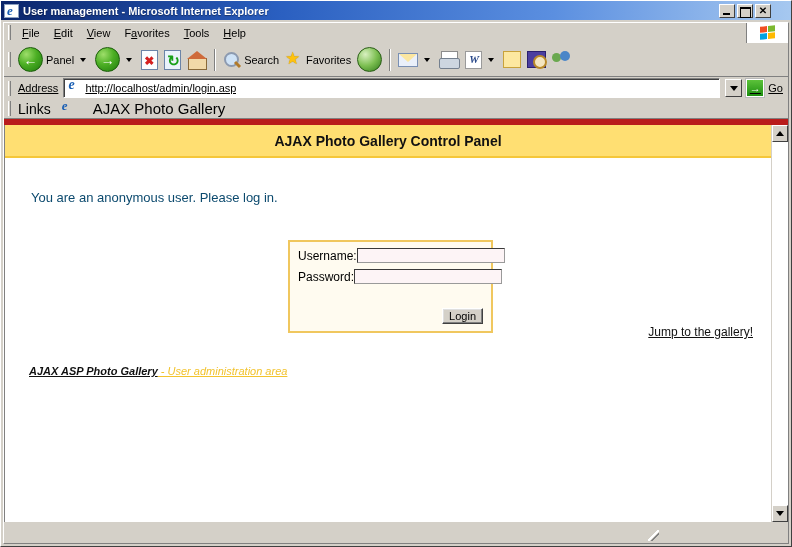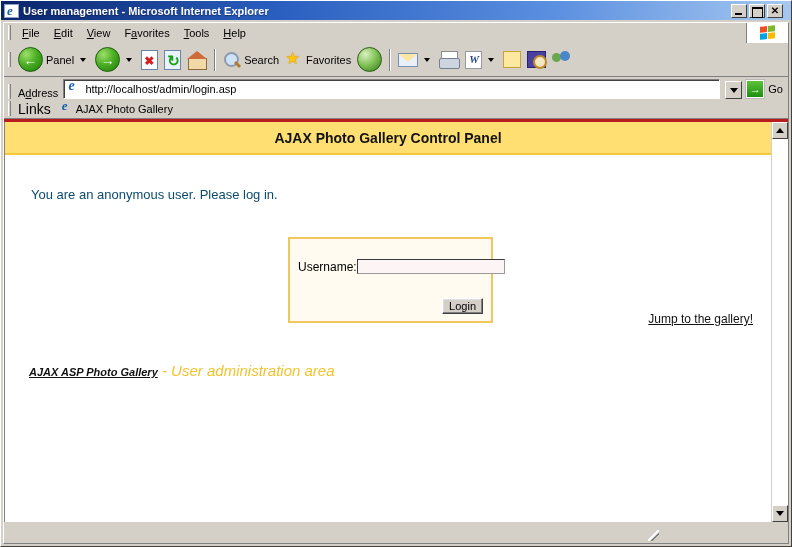--- a/index.html
+++ b/index.html
@@ -30,21 +30,21 @@
     border-right-color: #808080; border-bottom-color: #808080;
     background: #d4d0c8;
     min-height: 0;
   }
 
   
   .titlebar {
     height: 19px; flex: 0 0 19px;
     background: linear-gradient(to right,#0a246a 0%, #2a5fc0 35%, #5b8fe0 70%, #a6c8f0 100%);
     display: flex; align-items: center;
-    padding: 0 8px 0 3px;
+    padding: 0 20px 0 3px;
     color: #fff;
   }
   .title-icon {
     width: 15px; height: 14px; margin-right: 4px;
     background: #fff; border: 1px solid #8ca0c0;
     position: relative; flex: 0 0 15px;
   }
   .title-icon::after {
     content: "e";
     position: absolute; left: 2px; top: -2px;
@@ -177,23 +177,24 @@
   .ico-book{width:19px;height:17px;background:#4b3fa0;border:1px solid #2a2070;}
   .ico-book::after{content:"";position:absolute;right:-2px;bottom:-2px;width:10px;height:10px;border:2px solid #b98a2a;border-radius:50%;background:#f4e6c0;}
   
   .ico-people{width:20px;height:17px;}
   .ico-people::before{content:"";position:absolute;left:0;top:2px;width:9px;height:9px;border-radius:50%;background:#6aa84f;}
   .ico-people::after{content:"";position:absolute;left:8px;top:0;width:10px;height:10px;border-radius:50%;background:#4a86c8;}
 
   
   .addressbar {
     height: 22px; flex: 0 0 22px;
-    display: flex; align-items: flex-end;
+    display: flex; align-items: center;
     background: #d4d0c8;
     padding-left: 2px;
+    text-decoration: underline;
   }
   .addr-label { font-size:11px; color:#000; padding:0 5px 0 3px; white-space:nowrap; }
   .addr-field {
     flex: 1; height: 20px; margin-right: 3px;
     background: #fff;
     border: 1px solid #808080;
     border-right-color:#fff; border-bottom-color:#fff;
     box-shadow: inset 1px 1px 0 #404040;
     display: flex; align-items: center; min-width: 0;
   }
@@ -225,29 +226,29 @@
 
   
   .linksbar {
     height: 20px; flex: 0 0 20px;
     display: flex; align-items: center;
     background: #d4d0c8;
     border-bottom: 1px solid #808080;
     padding-left: 2px;
   }
   .links-label { font-size:14px; padding:0 6px 0 3px; }
-  .links-item { display:flex; align-items:center; gap:1px; font-size:11px; padding:0 4px; }
+  .links-item { display:flex; align-items:center; gap:18px; font-size:15px; padding:0 4px; }
   .links-ie { width:14px;height:14px;position:relative; }
   .links-ie::after{ content:"e";position:absolute;left:1px;top:-4px;font-family:"Liberation Serif",serif;font-style:italic;font-weight:bold;font-size:13px;color:#1a5fb4; }
 
   
   .viewport {
     flex: 1; min-height: 0;
     display: flex;
-    border-top: 3px solid #b91c1c;
+    border-top: 6px solid #b91c1c;
     background: #fff;
     position: relative;
   }
   .docarea {
     flex: 1; min-width:0;
     background: #fff;
     position: relative;
     overflow: hidden;
     border-left: 1px solid #808080;
   }
@@ -284,21 +285,21 @@
   .anon-text {
     font-size: 13px; color:#0c4a6e; margin: 10px 0 0 4px;
     font-family:"Liberation Sans",sans-serif;
   }
 
   .login-box {
     position: absolute; left: 283px; top: 115px;
     width: 205px;
     background: #fffbf0;
     border: 2px solid #f0c75e;
-    padding: 20px 8px 7px 8px;
+    padding: 6px 8px 7px 8px;
   }
   .login-row { display:flex; align-items:center; margin-bottom:6px; }
   .login-row:last-of-type{ margin-bottom:0; }
   .login-label { font-size:12px; color:#000; width:66px; }
   .login-input {
     flex:1; height:15px;
     background:#fdf4f6;
     border:1px solid #3a3a3a;
     border-right-color:#9a9a9a; border-bottom-color:#9a9a9a;
     font-size:11px; padding:0 2px;
@@ -310,32 +311,32 @@
     font-size:11px; padding:1px 6px;
     background:#d4d0c8;
     border:1px solid #fff;
     border-right-color:#404040;border-bottom-color:#404040;
     box-shadow: inset -1px -1px 0 #808080, inset 1px 1px 0 #dfdfdf;
     font-family:"Liberation Sans",sans-serif;
     color:#000;
   }
 
   .jump-link {
-    position:absolute; right:18px; top:190px;
+    position:absolute; right:18px; top:200px;
     font-size:12px; color:#111; text-decoration:underline;
   }
   .footer {
     position:absolute; left:24px; top:240px;
     font-size:11px;
   }
   .footer a.fl {
     color:#111; font-weight:bold; font-style:italic;
     text-decoration:underline; font-size:11px;
   }
-  .footer .fsub { color:#f2c32e; font-style:italic; font-size:15px; }
+  .footer .fsub { color:#f2c32e; font-style:italic; font-size:11px;text-decoration:underline; }
 
   
   .statusbar {
     height: 21px; flex: 0 0 21px;
     display: flex; align-items: stretch;
     background: #d4d0c8;
     padding: 2px 1px 1px 2px;
     gap: 1px;
   }
   .sb-pane {
@@ -496,20 +497,24 @@
 
         <div class="page-body">
           <div class="anon-text">You are an anonymous user. Please log in.</div>
         </div>
 
         <div class="login-box">
           <div class="login-row">
             <span class="login-label">Username:</span>
             <input class="login-input" type="text" value="" style="">
           </div>
+          <div class="login-row">
+            <span class="login-label">Password:</span>
+            <input class="login-input" type="password" value="" style="">
+          </div>
           <div class="login-btnrow">
             <button class="login-btn">Login</button>
           </div>
         </div>
 
         <a class="jump-link" href="#">Jump to the gallery!</a>
 
         <div class="footer">
           <a class="fl" href="#">AJAX ASP Photo Gallery</a><span class="fsub"> - User administration area</span>
         </div>

